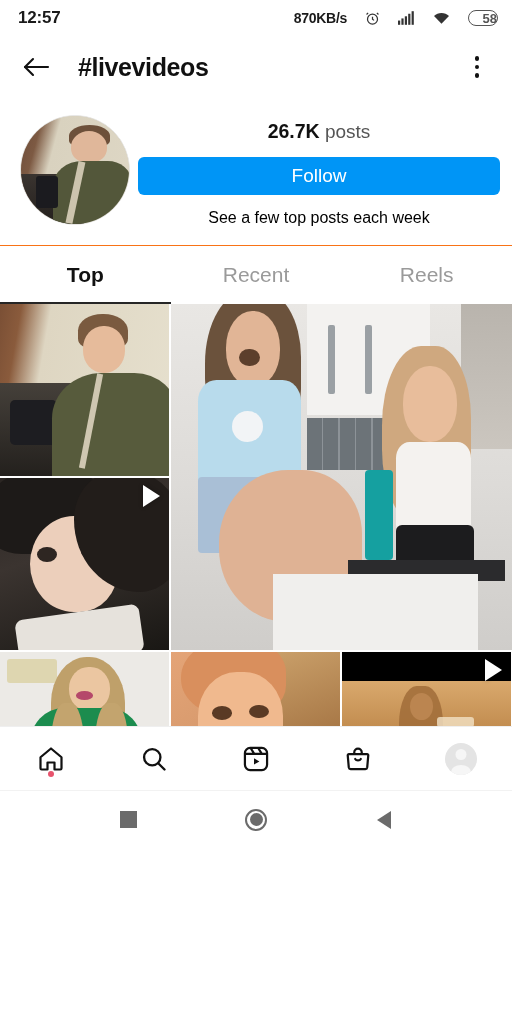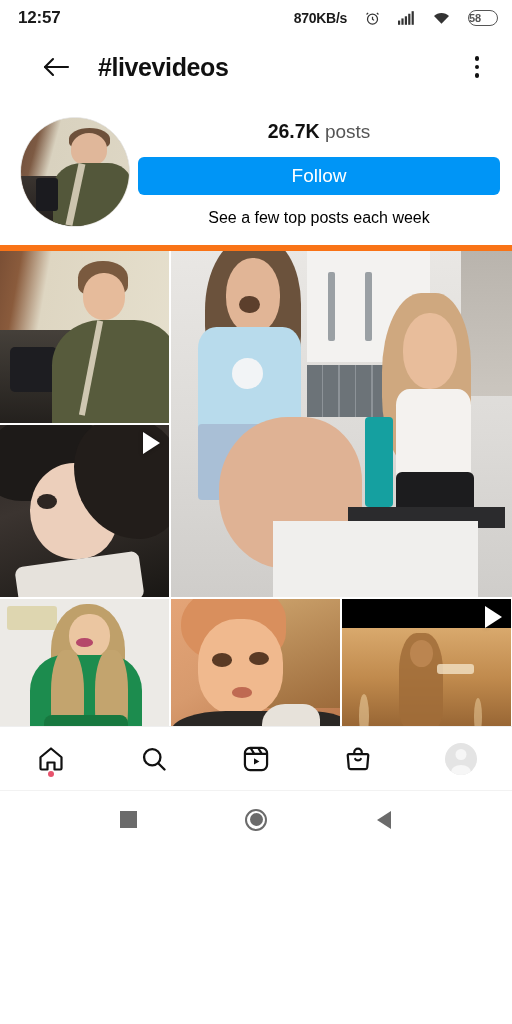--- a/index.html
+++ b/index.html
@@ -16,41 +16,41 @@
     height:36px; flex:0 0 36px;
     display:flex; align-items:center; justify-content:space-between;
     padding:0 14px 0 18px;
     background:#fff;
   }
   .sb-time { font-size:17px; font-weight:bold; color:#1a1a1a; letter-spacing:-.2px; }
   .sb-right { display:flex; align-items:center; gap:18px; }
   .sb-net { font-size:14px; font-weight:bold; color:#1a1a1a; letter-spacing:-.3px; }
   .sb-ico { display:block; }
   .batt {
-    display:flex; align-items:center; justify-content:flex-start;
+    display:flex; align-items:center; justify-content:flex-end;
     width:30px; height:16px; border:1.6px solid #555; border-radius:8px;
-    font-size:11px; font-weight:bold; color:#555;
+    font-size:13px; font-weight:bold; color:#555;
   }
 
   
   .header {
     height:62px; flex:0 0 62px;
     display:flex; align-items:center;
-    padding:0 18px 0 36px;
+    padding:0 18px 0 16px;
   }
   .hdr-back { width:40px; height:40px; display:flex; align-items:center; justify-content:center; flex:0 0 40px; }
   .hdr-title { font-size:25px; font-weight:bold; color:#111; margin-left:22px; letter-spacing:-.4px; flex:1; }
   .hdr-menu { width:34px; height:40px; display:flex; flex-direction:column; align-items:center; justify-content:center; gap:4px; flex:0 0 34px; }
   .hdr-menu i { width:4.5px; height:4.5px; border-radius:50%; background:#111; display:block; }
 
   
   .profile {
-    display:flex; align-items:flex-end;
+    display:flex; align-items:center;
     padding:14px 12px 18px 20px;
-    border-bottom:6px solid #f97316;
+    border-bottom:1px solid #f97316;
   }
   .avatar {
     width:110px; height:110px; border-radius:50%;
     flex:0 0 110px;
     overflow:hidden; position:relative;
     border:1px solid #e8e8e8;
     background:#cfc7b4;
   }
   .avatar .av-wall { position:absolute; inset:0;
     background:linear-gradient(105deg,#6b4a38 0%,#7d5a43 16%,#d9d2bf 30%,#ded7c5 100%); }
@@ -195,20 +195,25 @@
     <div class="prof-right">
       <div class="posts-line">
         <b>26.7K</b>
         <span>posts</span>
       </div>
       <button class="follow-btn">Follow</button>
       <div class="prof-sub">See a few top posts each week</div>
     </div>
   </div>
 
+  <div class="tabs">
+    <div class="tab active">Top</div>
+    <div class="tab">Recent</div>
+    <div class="tab">Reels</div>
+  </div>
 
   <div class="grid">
 
     <div class="row">
       <div class="cellcol">
 
         <div class="cell" style="width:169px;height:172px;">
           <span class="ov" style="background:linear-gradient(100deg,#7a4f35 0%,#8a5b3c 11%,#ded6c2 26%,#e6e0ce 100%);"></span>
           <span class="ov blob" style="left:-4%;top:46%;width:46%;height:58%;border-radius:0;background:linear-gradient(180deg,#45403a,#211e1b);"></span>
           <span class="ov blob" style="left:6%;top:56%;width:28%;height:26%;border-radius:5px;background:#1d1d21;"></span>

